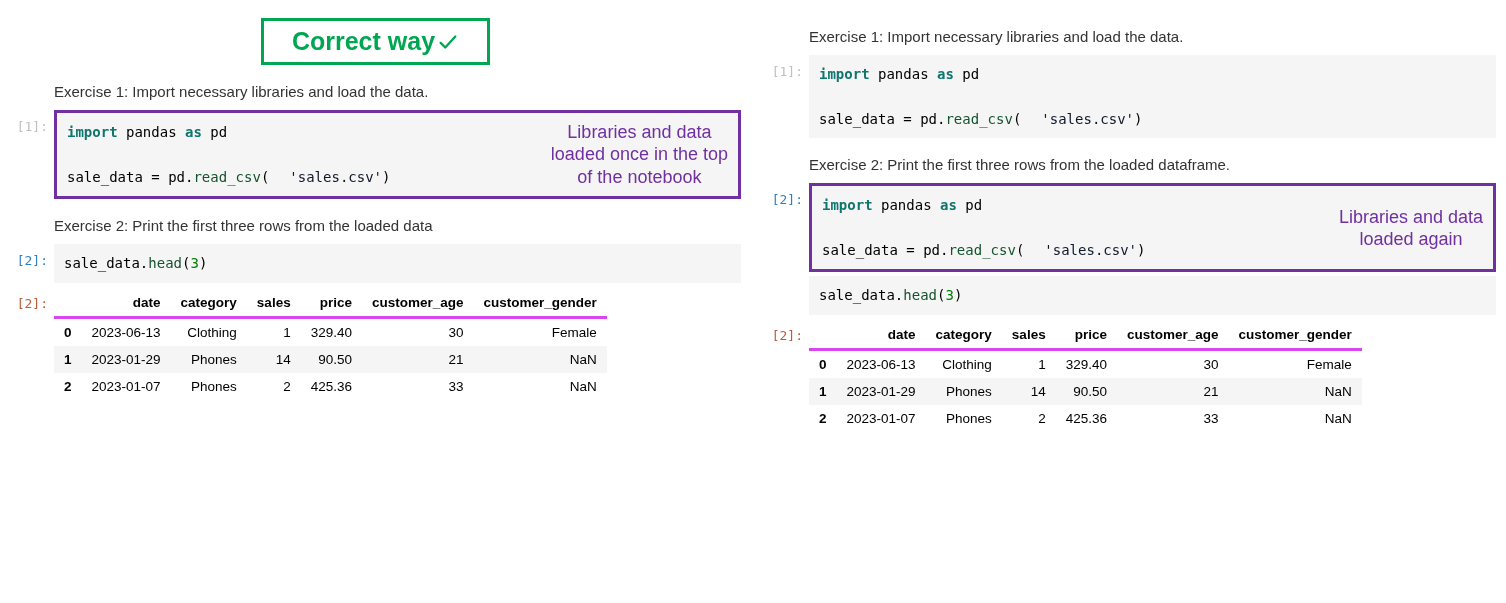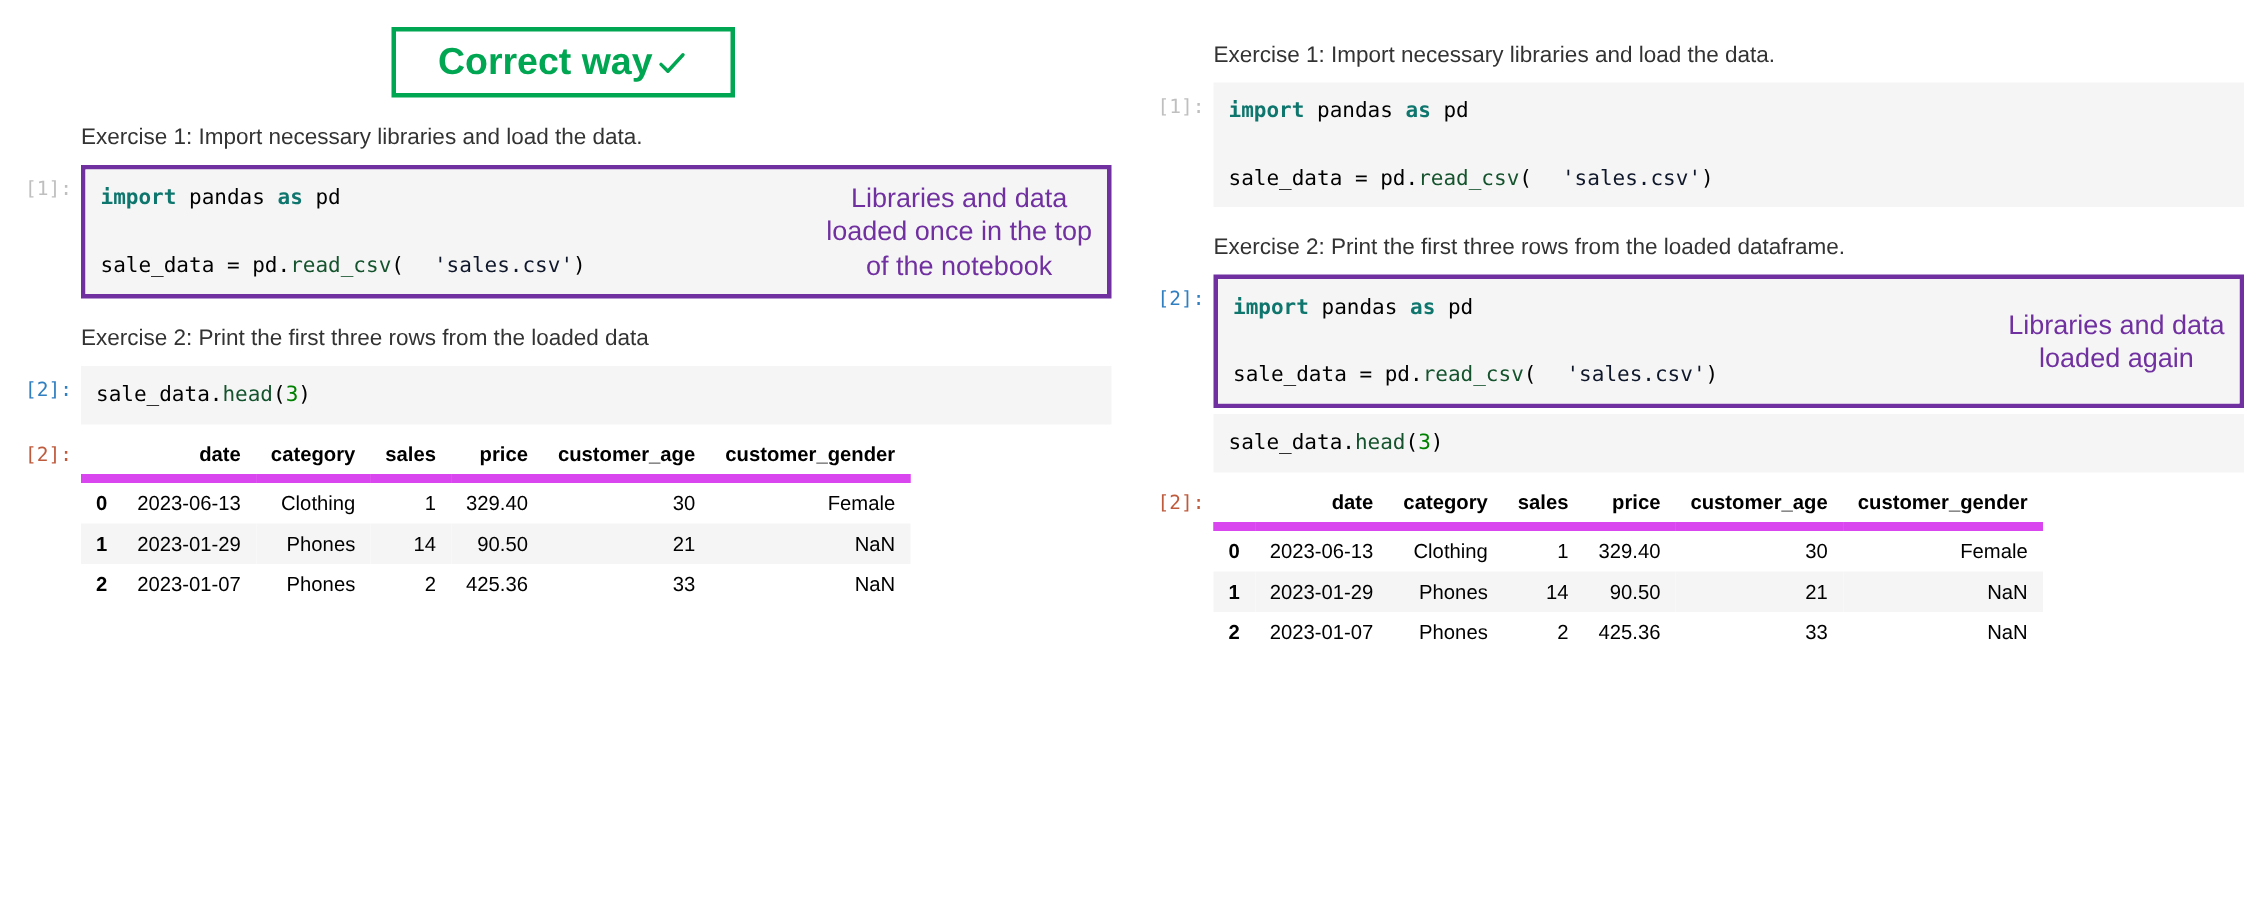--- a/index.html
+++ b/index.html
@@ -99,21 +99,21 @@
     border-collapse: collapse;
     font-size: 13.5px;
     margin-top: 2px;
   }
   table.df th, table.df td {
     padding: 6px 10px;
     text-align: right;
   }
   table.df thead th {
     font-weight: 700;
-    border-bottom: 6px solid #d946ef;
+    border-bottom: 3px solid #d946ef;
   }
   table.df tbody th {
     font-weight: 700;
     text-align: right;
   }
   table.df tbody tr:nth-child(odd) { background: #fff; }
   table.df tbody tr:nth-child(even) { background: #f5f5f5; }
   table.df thead tr { background: #fff; }
   table.df th:first-child, table.df td:first-child { text-align: right; }
 </style>

